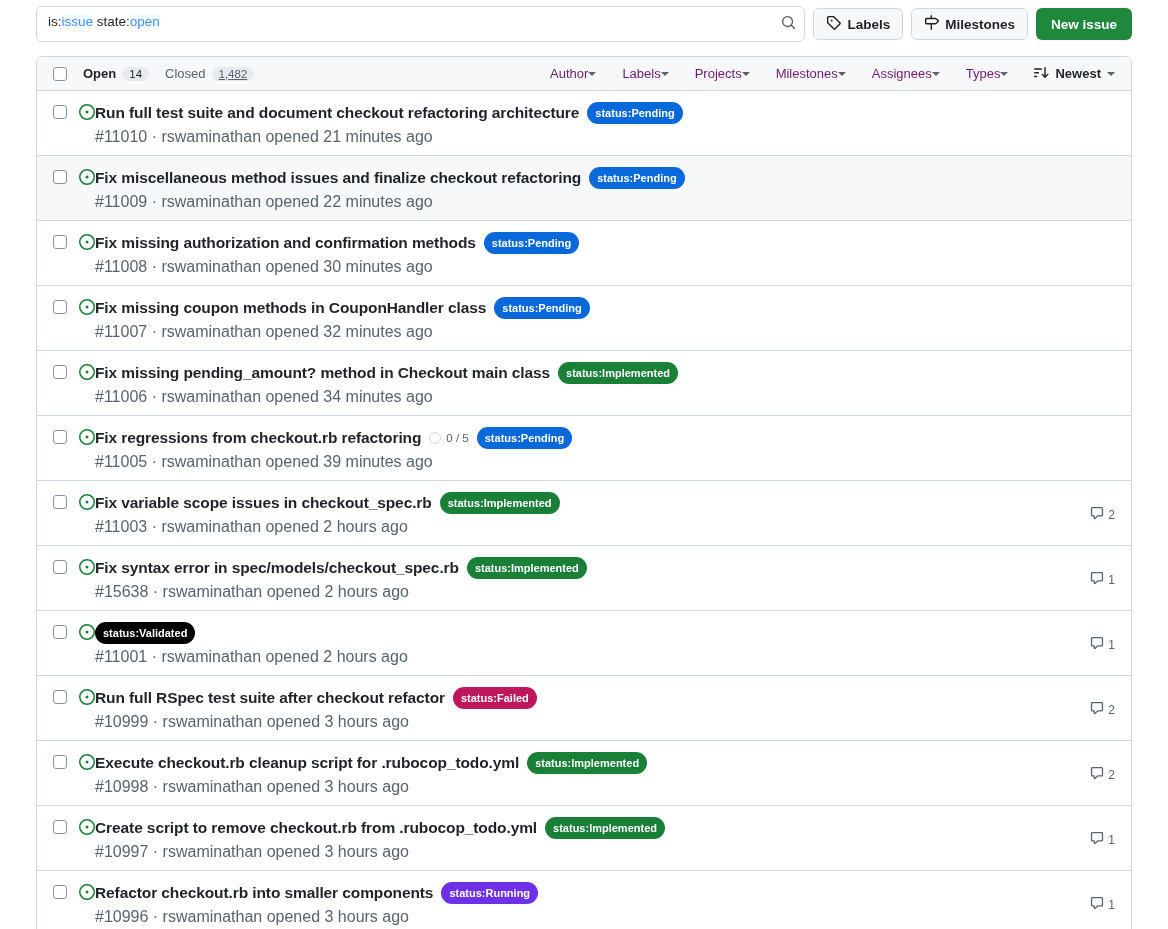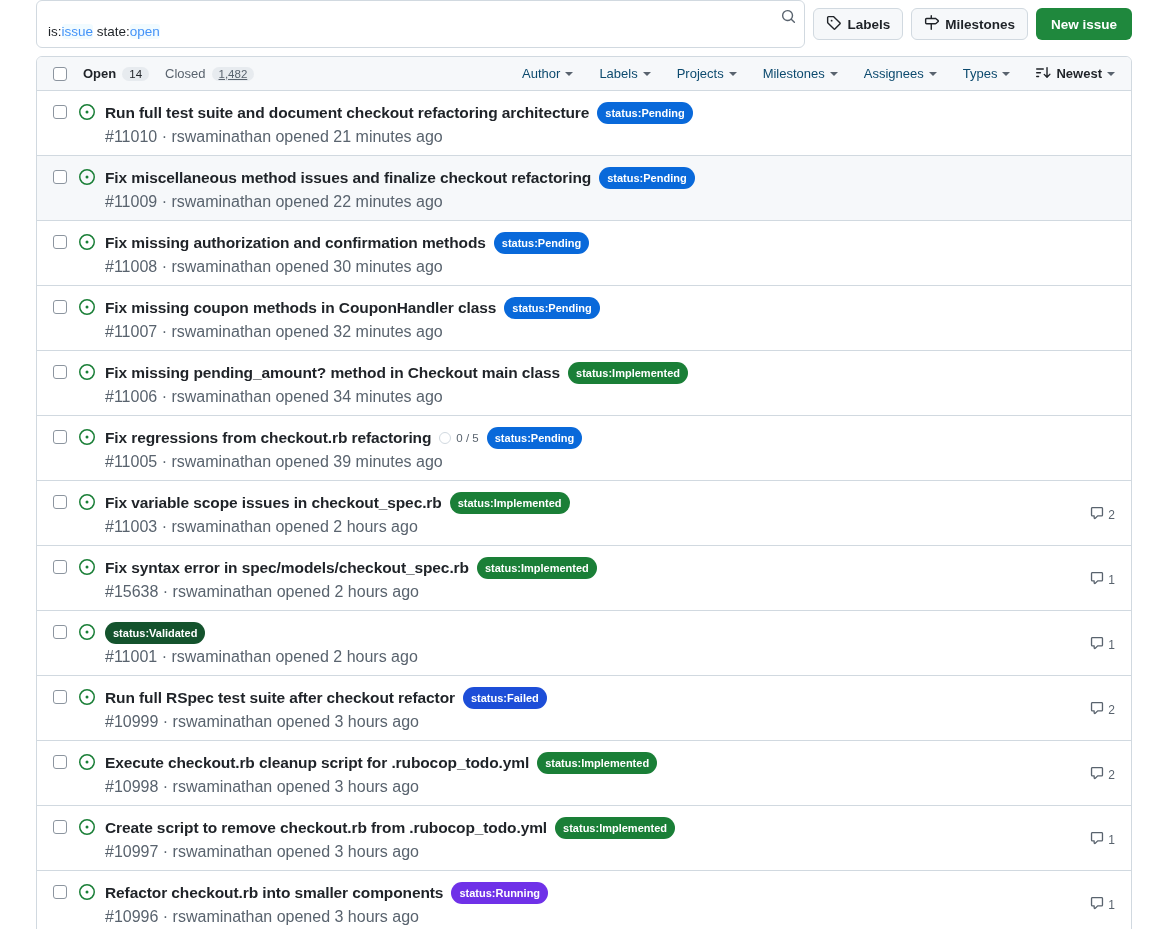--- a/index.html
+++ b/index.html
@@ -12,23 +12,23 @@
     -webkit-font-smoothing: antialiased;
   }
   .page { width: 1168px; height: 929px; padding: 8px 8px 0 8px; }
 
   
   .top-row {
     display: flex; align-items: center; gap: 8px;
     height: 32px; margin: 0 28px 0 28px; padding-top: 0;
   }
   .search-wrap {
-    flex: 1 1 auto; position: relative; height: 48px;
+    flex: 1 1 auto; position: relative; height: 36px;
     border: 1px solid #d1d9e0; border-radius: 6px; background: #ffffff;
-    display: flex; align-items: flex-end;
+    display: flex; align-items: flex-start;
   }
   .search-text {
     padding-left: 11px; font-size: 13.5px; line-height: 30px;
     white-space: nowrap; overflow: hidden; color: #1f2328;
   }
   .qual { color: #1f2328; }
   .qval { color: #4493f8; background: #ddf4ff66; border-radius: 3px; }
   .search-btn {
     position: absolute; right: 1px; top: 1px; width: 30px; height: 28px;
     display: flex; align-items: center; justify-content: center;
@@ -64,43 +64,43 @@
   .state-link { display: inline-flex; align-items: center; gap: 6px; color: #1f2328; }
   .state-link.muted .s-label { color: #59636e; font-weight: 400; }
   .s-label { font-weight: 600; font-size: 13px; }
   .count-pill {
     background: #afb8c133; color: #1f2328; border-radius: 10px;
     font-size: 11.5px; padding: 1px 7px; font-weight: 500;
   }
   .state-link.muted .count-pill { color: #59636e; text-decoration: underline; }
   .lh-right { margin-left: auto; display: flex; align-items: center; gap: 26px; }
   .filt {
-    display: inline-flex; align-items: center; gap: 5px;
-    font-size: 13px; color: #0c4a6e;
-  }
-  .filt.sort { color: #1f2328; font-weight: 600; }
+    display: inline-flex; align-items: center; 
+    font-size: 13px; color: #701a75;
+  }
+  .filt.sort { color: #1f2328; font-weight: 600; gap: 6px; }
   .caret {
     width: 0; height: 0; border-left: 4px solid transparent;
     border-right: 4px solid transparent; border-top: 4px solid #59636e;
     display: inline-block;
   }
   .filt.sort .caret { border-top-color: #59636e; }
 
   
   .row {
     display: flex; align-items: flex-start;
     padding: 11px 16px 10px 16px;
     border-top: 1px solid #d1d9e0;
     min-height: 58px;
   }
   .row:first-child { border-top: none; }
   .row.alt { background: #f6f8fa; }
   .row .cbx { margin-top: 3px; }
   .issue-icon { width: 16px; height: 16px; margin: 2px 0 0 12px; flex: none; }
-  .row-main { margin-left: 10px; flex: 1 1 auto; min-width: 0; }
+  .row-main { flex: 1 1 auto; min-width: 0; }
   .title-line { display: flex; align-items: center; flex-wrap: wrap; gap: 8px; }
   .issue-title {
     font-size: 15.5px; font-weight: 700; color: #1f2328;
     line-height: 20px; letter-spacing: -0.1px;
   }
   .meta {
     margin-top: 5px; font-size: 16px; color: #59636e; line-height: 16px;
   }
   .label {
     display: inline-flex; align-items: center; height: 22px;
@@ -383,41 +383,41 @@
           </div>
         </div>
         <div class="row">
           <div class="cbx"></div>
           <span class="issue-icon"><svg width="16" height="16" viewBox="0 0 16 16" fill="#1a7f37" aria-hidden="true">
               <path d="M8 9.5a1.5 1.5 0 1 0 0-3 1.5 1.5 0 0 0 0 3Z"></path>
               <path d="M8 0a8 8 0 1 1 0 16A8 8 0 0 1 8 0ZM1.5 8a6.5 6.5 0 1 0 13 0 6.5 6.5 0 0 0-13 0Z"></path>
             </svg></span>
           <div class="row-main">
             <div class="title-line">
-              <span class="label" style="background: #14532d;">status:Validated</span>
+              <span class="label" style="background: #000000;">status:Validated</span>
             </div>
             <div class="meta">#11001 · rswaminathan opened 2 hours ago</div>
           </div>
           <div class="row-right">
             <span><svg width="14" height="14" viewBox="0 0 16 16" fill="#59636e" aria-hidden="true">
                 <path d="M1 2.75C1 1.784 1.784 1 2.75 1h10.5c.966 0 1.75.784 1.75 1.75v7.5A1.75 1.75 0 0 1 13.25 12H9.06l-2.573 2.573A1.458 1.458 0 0 1 4 13.543V12H2.75A1.75 1.75 0 0 1 1 10.25Zm1.75-.25a.25.25 0 0 0-.25.25v7.5c0 .138.112.25.25.25h2a.75.75 0 0 1 .75.75v2.19l2.72-2.72a.749.749 0 0 1 .53-.22h4.5a.25.25 0 0 0 .25-.25v-7.5a.25.25 0 0 0-.25-.25Z"></path>
               </svg></span>
             <span>1</span>
           </div>
         </div>
         <div class="row">
           <div class="cbx"></div>
           <span class="issue-icon"><svg width="16" height="16" viewBox="0 0 16 16" fill="#1a7f37" aria-hidden="true">
               <path d="M8 9.5a1.5 1.5 0 1 0 0-3 1.5 1.5 0 0 0 0 3Z"></path>
               <path d="M8 0a8 8 0 1 1 0 16A8 8 0 0 1 8 0ZM1.5 8a6.5 6.5 0 1 0 13 0 6.5 6.5 0 0 0-13 0Z"></path>
             </svg></span>
           <div class="row-main">
             <div class="title-line">
               <a class="issue-title">Run full RSpec test suite after checkout refactor</a>
-              <span class="label" style="background: #1d4ed8;">status:Failed</span>
+              <span class="label" style="background: #be185d;">status:Failed</span>
             </div>
             <div class="meta">#10999 · rswaminathan opened 3 hours ago</div>
           </div>
           <div class="row-right">
             <span><svg width="14" height="14" viewBox="0 0 16 16" fill="#59636e" aria-hidden="true">
                 <path d="M1 2.75C1 1.784 1.784 1 2.75 1h10.5c.966 0 1.75.784 1.75 1.75v7.5A1.75 1.75 0 0 1 13.25 12H9.06l-2.573 2.573A1.458 1.458 0 0 1 4 13.543V12H2.75A1.75 1.75 0 0 1 1 10.25Zm1.75-.25a.25.25 0 0 0-.25.25v7.5c0 .138.112.25.25.25h2a.75.75 0 0 1 .75.75v2.19l2.72-2.72a.749.749 0 0 1 .53-.22h4.5a.25.25 0 0 0 .25-.25v-7.5a.25.25 0 0 0-.25-.25Z"></path>
               </svg></span>
             <span>2</span>
           </div>
         </div>

